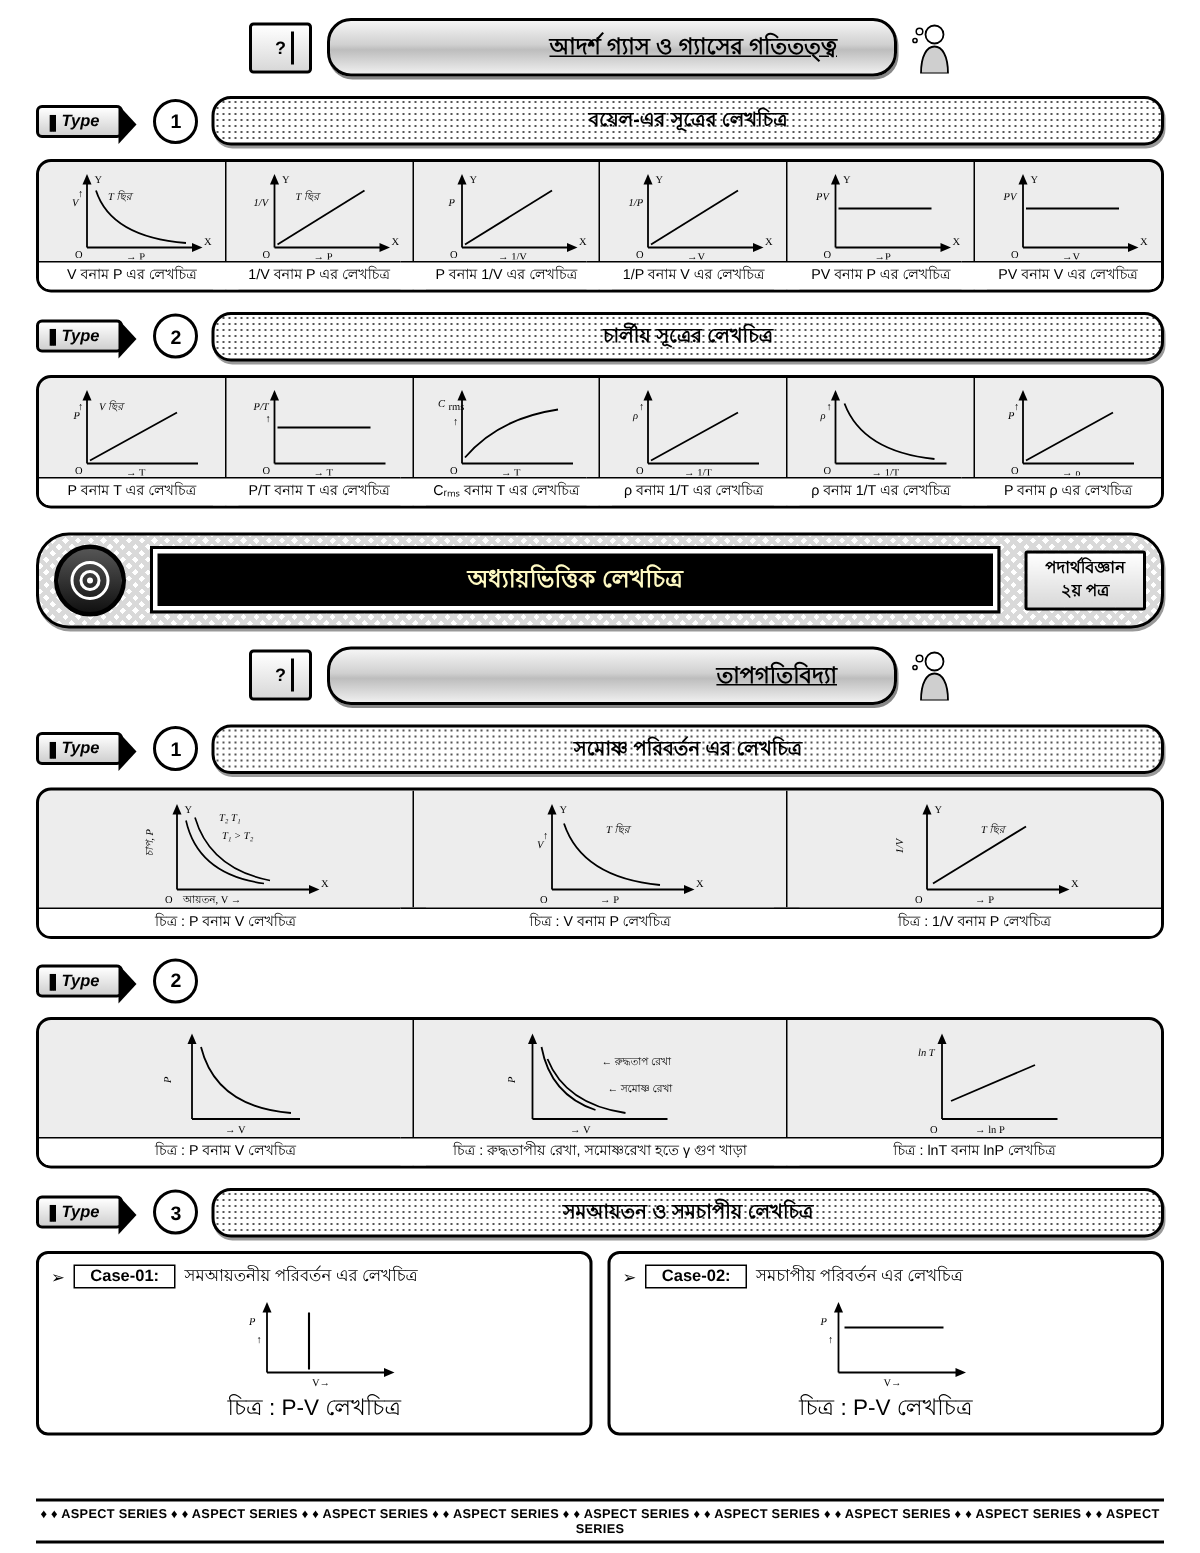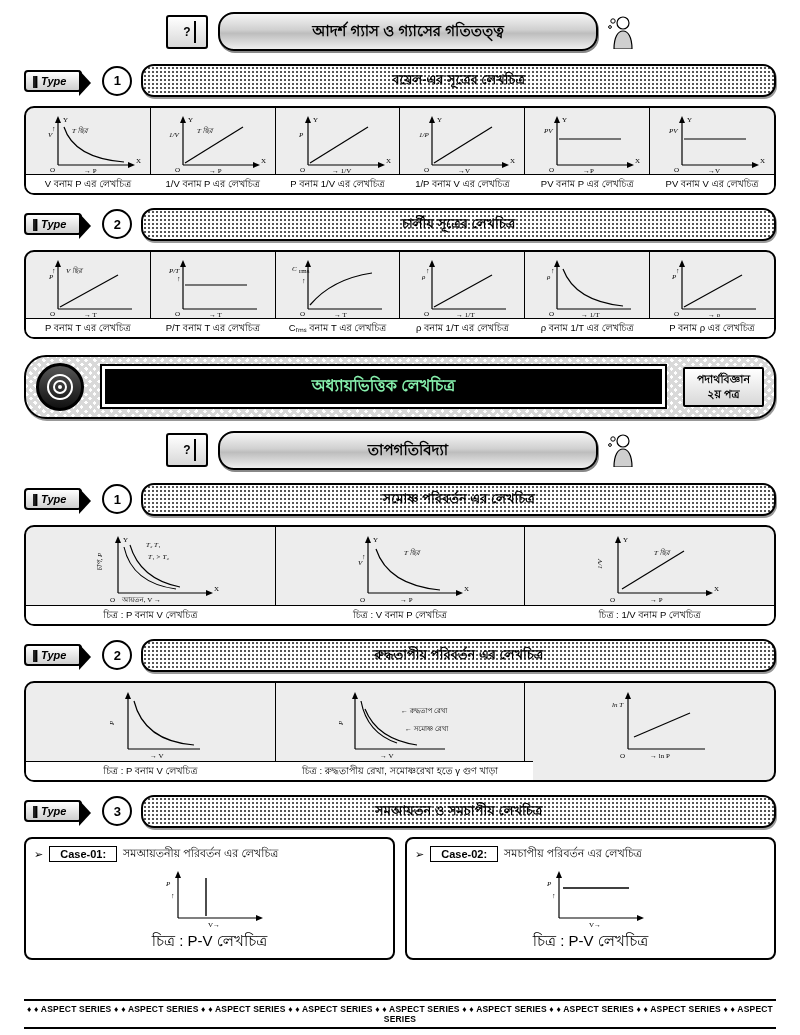--- a/index.html
+++ b/index.html
@@ -22,22 +22,23 @@
   .header-center{font-size:11px;}
   .header-right{font-size:13px;font-weight:bold;}
 
   
   .banner-row{display:flex;align-items:center;justify-content:center;gap:10px;margin-top:12px;}
   .title-banner{
     border:2px solid #000;border-radius:16px;
     background:linear-gradient(#f5f5f5,#d0d0d0 45%,#bdbdbd 55%,#efefef);
     padding:5px 38px;font-size:15px;font-weight:bold;
     box-shadow:1px 2px 0 #888;
-    text-align:center;
+    text-align:right;
     min-width:300px;
+    text-decoration:underline;
   }
   .book-icon{
     width:38px;height:30px;border:2px solid #000;border-radius:3px;
     background:linear-gradient(#fff,#d8d8d8);
     display:flex;align-items:center;justify-content:center;
     font-size:12px;font-weight:bold;position:relative;
   }
   .book-icon:after{content:"";position:absolute;right:5px;top:4px;bottom:4px;width:5px;border-left:2px solid #000;}
   .thinker{
     width:26px;height:34px;display:flex;align-items:flex-end;justify-content:center;
@@ -99,21 +100,21 @@
       repeating-linear-gradient(-45deg, #d9d9d9 0 3px, transparent 3px 6px);
     display:flex;align-items:center;gap:12px;padding:6px 10px;
     box-shadow:1px 2px 0 #999;
   }
   .chapter-badge{
     width:42px;height:42px;border-radius:50%;border:3px solid #000;
     background:linear-gradient(#555,#111);color:#fff;
     display:flex;align-items:center;justify-content:center;flex:0 0 auto;
   }
   .chapter-title{
-    flex:1;background:#000;color:#86efac;border:3px solid #fff;outline:2px solid #000;
+    flex:1;background:#000;color:#fef9c3;border:3px solid #fff;outline:2px solid #000;
     text-align:center;font-size:16px;font-weight:bold;padding:4px 0;margin:0 6px;
   }
   .chapter-side{
     border:2px solid #000;border-radius:2px;background:linear-gradient(#fff,#d8d8d8);
     font-size:11px;font-weight:bold;text-align:center;padding:3px 12px;line-height:1.35;flex:0 0 auto;
   }
 
   
   .case-row{margin:9px 24px 0 24px;display:flex;gap:10px;}
   .case-box{flex:1;border:2px solid #000;border-radius:8px;background:#fff;padding:6px 8px 4px 8px;}
@@ -476,21 +477,20 @@
       <div class="cap">চিত্র : 1/V বনাম P লেখচিত্র</div>
     </div>
   </div>
 
   <div class="type-row">
     <div class="type-tag">
       <span class="bars">|||</span>
       <span>Type</span>
     </div>
     <div class="type-num">2</div>
-    <div class="dotted-banner">রুদ্ধতাপীয় পরিবর্তন এর লেখচিত্র</div>
   </div>
 
   <div class="strip3">
     <div class="cell">
       <div class="plot">
         <svg width="200" height="74" viewBox="0 0 200 74">
           <line x1="78" y1="62" x2="78" y2="8" stroke="#000" stroke-width="1.2"></line>
           <line x1="78" y1="62" x2="150" y2="62" stroke="#000" stroke-width="1.2"></line>
           <polygon points="78,5 75,12 81,12" fill="#000"></polygon>
           <text class="lbl-i" x="64" y="38" transform="rotate(-90 64 38)">P</text>
@@ -521,20 +521,21 @@
         <svg width="200" height="74" viewBox="0 0 200 74">
           <line x1="78" y1="62" x2="78" y2="8" stroke="#000" stroke-width="1.2"></line>
           <line x1="78" y1="62" x2="155" y2="62" stroke="#000" stroke-width="1.2"></line>
           <polygon points="78,5 75,12 81,12" fill="#000"></polygon>
           <text class="lbl-i" x="62" y="20">ln T</text>
           <text class="lbl" x="70" y="71">O</text>
           <text class="lbl" x="100" y="71">→ ln P</text>
           <line x1="84" y1="50" x2="140" y2="26" stroke="#000" stroke-width="1.2"></line>
         </svg>
       </div>
+      <div class="cap">চিত্র : lnT বনাম lnP লেখচিত্র</div>
     </div>
   </div>
 
   <div class="type-row">
     <div class="type-tag">
       <span class="bars">|||</span>
       <span>Type</span>
     </div>
     <div class="type-num">3</div>
     <div class="dotted-banner">সমআয়তন ও সমচাপীয় লেখচিত্র</div>

